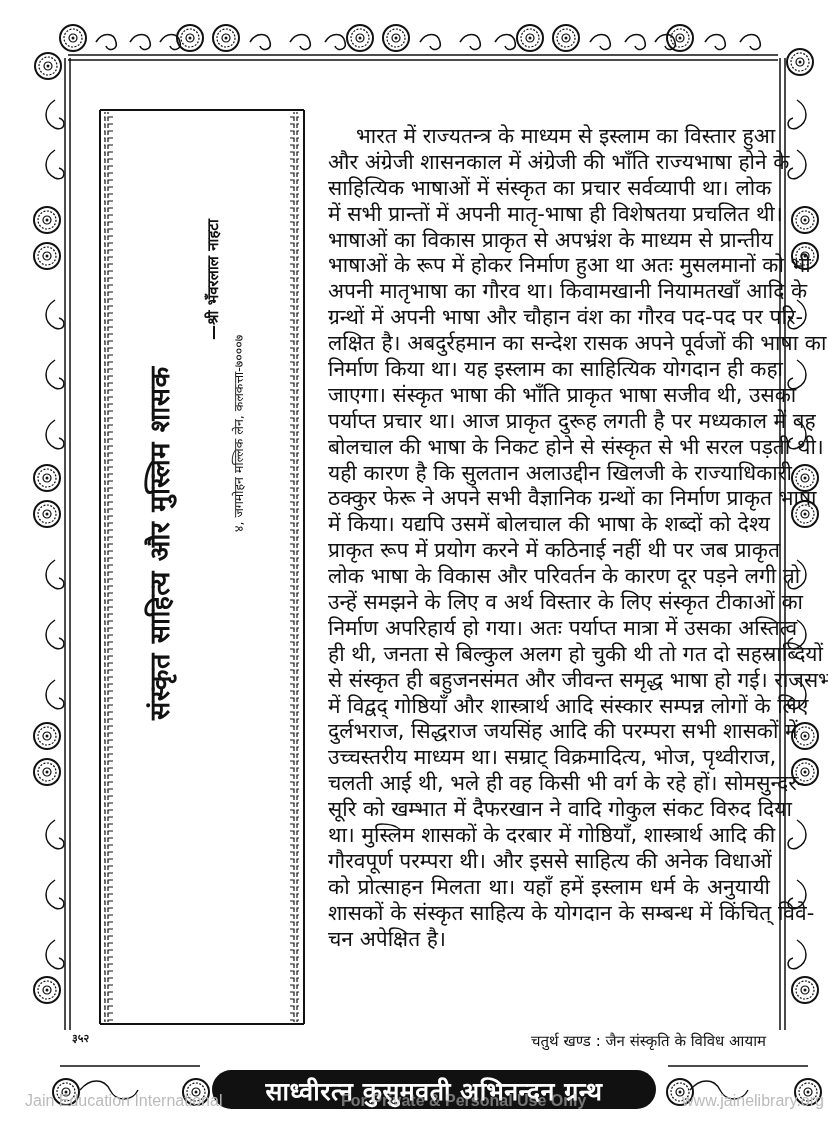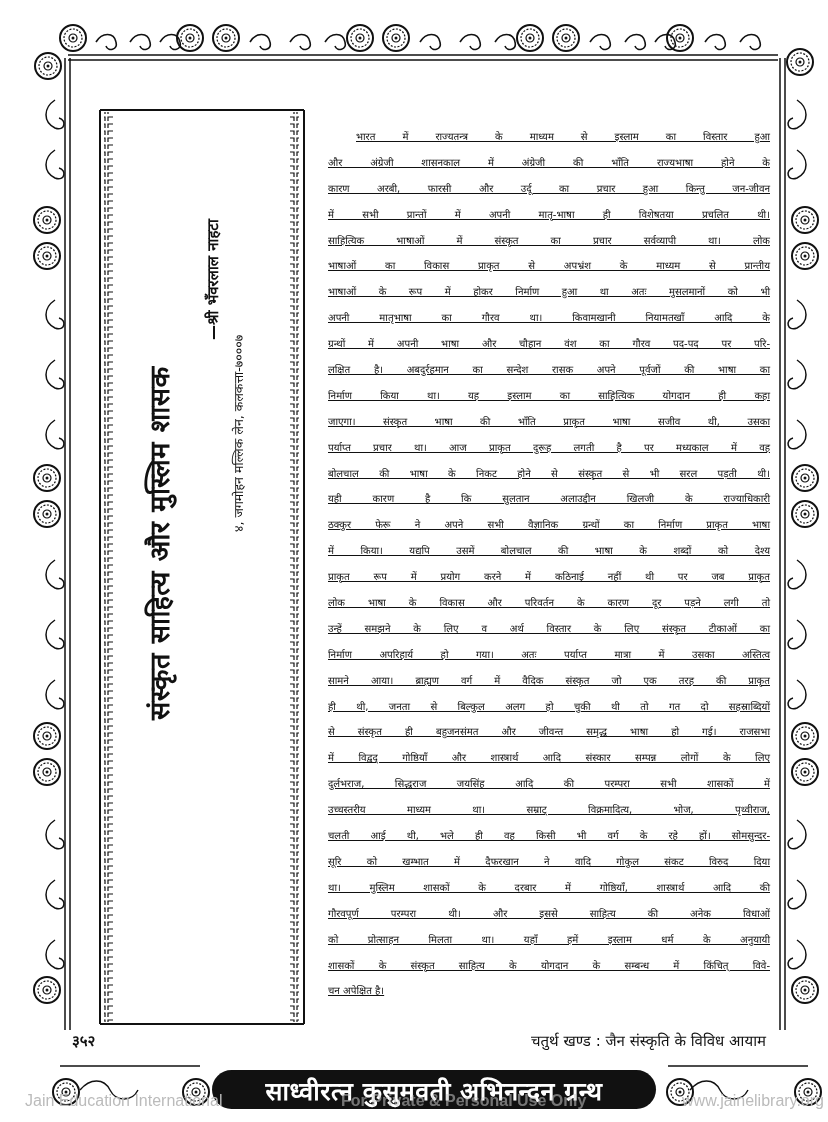--- a/index.html
+++ b/index.html
@@ -9,27 +9,27 @@
   
   .side-block { position: absolute; left: 98px; top: 108px; width: 208px; height: 918px; }
   .rotated { position: absolute; transform-origin: left top; transform: rotate(-90deg); white-space: nowrap; }
 
   .title-rot { font-size: 27px; font-weight: bold; letter-spacing: 0.5px; }
   .author-rot { font-size: 15px; font-weight: bold; }
   .address-rot { font-size: 12.5px; }
 
   
   .body-text { position: absolute; left: 328px; top: 124px; width: 442px;
-               font-size: 10px; line-height: 25.9px; text-align: justify; text-decoration: underline; }
+               font-size: 21px; line-height: 25.9px; text-align: justify; }
   .body-text .line { display: block; white-space: nowrap; text-align-last: justify; height: 25.9px; overflow: visible; }
   .body-text .line.last { text-align-last: left; }
   .indent { padding-left: 28px; }
 
   
-  .page-number { position: absolute; left: 72px; top: 1030px; font-size: 15px; font-weight: bold; }
+  .page-number { position: absolute; left: 72px; top: 1030px; font-size: 11px; font-weight: bold; }
   .section-title { position: absolute; right: 62px; top: 1030px; font-size: 15px; margin-left: 9px; }
   .banner { position: absolute; left: 212px; top: 1070px; width: 444px; height: 39px;
             background: #111; border-radius: 22px; color: #fff; font-size: 25px; font-weight: bold;
             display: flex; align-items: center; justify-content: center; letter-spacing: 0.5px; }
   .watermark { position: absolute; top: 1092px; font-size: 16px; color: #bbb; font-family: "Liberation Sans", sans-serif; margin-left: 21px; }
   .wm-left { left: 4px; }
   .wm-mid { left: 320px; color: rgba(200,200,200,0.55); font-weight: bold; }
   .wm-right { right: 4px; }
 </style>
 </head>
@@ -152,40 +152,38 @@
   </svg>
 
   <div class="rotated title-rot" style="left:42px; top:612px;">संस्कृत साहित्य और मुस्लिम शासक</div>
   <div class="rotated author-rot" style="left:104px; top:232px;">—श्री भँवरलाल नाहटा</div>
   <div class="rotated address-rot" style="left:132px; top:424px;">४, जगमोहन मल्लिक लेन, कलकत्ता-७०००७</div>
 </div>
 
 <div class="body-text">
   <span class="line indent">भारत में  राज्यतन्त्र के  माध्यम  से इस्लाम  का  विस्तार हुआ</span>
   <span class="line">और अंग्रेजी  शासनकाल में  अंग्रेजी  की  भाँति राज्यभाषा होने के</span>
-  <span class="line">कारण अरबी,  फारसी और उर्दू   का प्रचार  हुआ किन्तु जन-जीवन</span>
+  <span class="line">साहित्यिक  भाषाओं  में संस्कृत  का प्रचार  सर्वव्यापी  था।  लोक</span>
   <span class="line">में सभी  प्रान्तों में अपनी  मातृ-भाषा  ही  विशेषतया प्रचलित थी।</span>
-  <span class="line">साहित्यिक  भाषाओं  में संस्कृत  का प्रचार  सर्वव्यापी  था।  लोक</span>
   <span class="line">भाषाओं  का  विकास  प्राकृत  से अपभ्रंश  के  माध्यम  से प्रान्तीय</span>
   <span class="line">भाषाओं के रूप में होकर  निर्माण हुआ था  अतः मुसलमानों को भी</span>
   <span class="line">अपनी मातृभाषा का  गौरव था। किवामखानी नियामतखाँ आदि के</span>
   <span class="line">ग्रन्थों में अपनी  भाषा और चौहान वंश का  गौरव पद-पद पर परि-</span>
   <span class="line">लक्षित है। अबदुर्रहमान का सन्देश रासक अपने पूर्वजों की भाषा का</span>
   <span class="line">निर्माण  किया था।  यह इस्लाम  का साहित्यिक  योगदान  ही कहा</span>
   <span class="line">जाएगा। संस्कृत  भाषा की  भाँति प्राकृत  भाषा सजीव  थी, उसका</span>
   <span class="line">पर्याप्त प्रचार था। आज प्राकृत दुरूह  लगती है पर मध्यकाल में वह</span>
   <span class="line">बोलचाल की भाषा के निकट होने से संस्कृत से भी सरल पड़ती थी।</span>
   <span class="line">यही कारण  है कि  सुलतान  अलाउद्दीन  खिलजी के  राज्याधिकारी</span>
   <span class="line">ठक्कुर फेरू  ने अपने सभी  वैज्ञानिक ग्रन्थों  का निर्माण प्राकृत भाषा</span>
   <span class="line">में किया।  यद्यपि  उसमें बोलचाल  की  भाषा के  शब्दों को  देश्य</span>
   <span class="line">प्राकृत रूप  में  प्रयोग करने  में  कठिनाई नहीं  थी  पर जब प्राकृत</span>
   <span class="line">लोक भाषा के  विकास और परिवर्तन  के कारण  दूर पड़ने लगी तो</span>
   <span class="line">उन्हें समझने  के  लिए व  अर्थ विस्तार  के लिए संस्कृत टीकाओं का</span>
   <span class="line">निर्माण अपरिहार्य हो गया।  अतः पर्याप्त  मात्रा में उसका अस्तित्व</span>
-  <span class="line">सामने आया। ब्राह्मण वर्ग में वैदिक संस्कृत जो एक तरह की प्राकृत</span>
   <span class="line">ही थी, जनता से बिल्कुल अलग हो चुकी  थी तो गत दो सहस्राब्दियों</span>
   <span class="line">से संस्कृत ही बहुजनसंमत और जीवन्त समृद्ध भाषा हो गई। राजसभा</span>
   <span class="line">में विद्वद् गोष्ठियाँ और शास्त्रार्थ आदि संस्कार सम्पन्न लोगों के लिए</span>
   <span class="line">दुर्लभराज,  सिद्धराज  जयसिंह आदि  की परम्परा  सभी  शासकों में</span>
   <span class="line">उच्चस्तरीय  माध्यम था।  सम्राट्  विक्रमादित्य,  भोज,  पृथ्वीराज,</span>
   <span class="line">चलती आई थी,  भले ही  वह किसी भी वर्ग के रहे हों। सोमसुन्दर-</span>
   <span class="line">सूरि  को  खम्भात में दैफरखान  ने  वादि  गोकुल संकट विरुद दिया</span>
   <span class="line">था। मुस्लिम  शासकों के  दरबार में  गोष्ठियाँ, शास्त्रार्थ  आदि की</span>
   <span class="line">गौरवपूर्ण  परम्परा  थी।  और इससे साहित्य  की  अनेक विधाओं</span>
   <span class="line">को  प्रोत्साहन  मिलता  था।  यहाँ हमें  इस्लाम  धर्म  के  अनुयायी</span>

